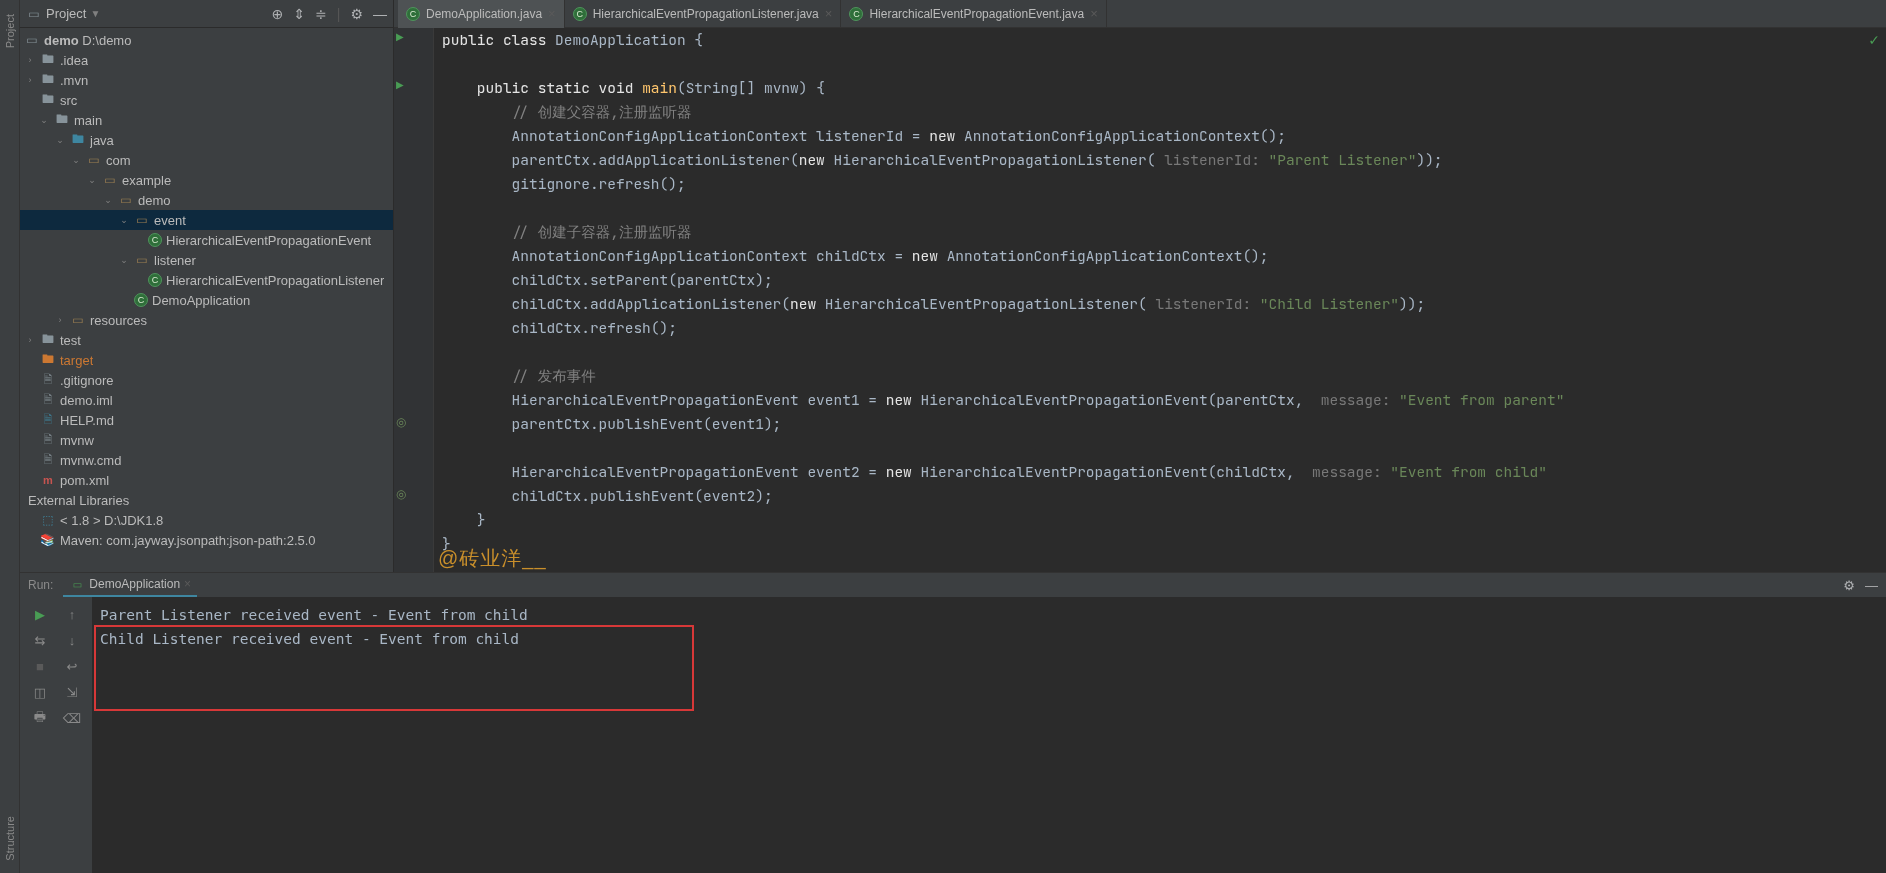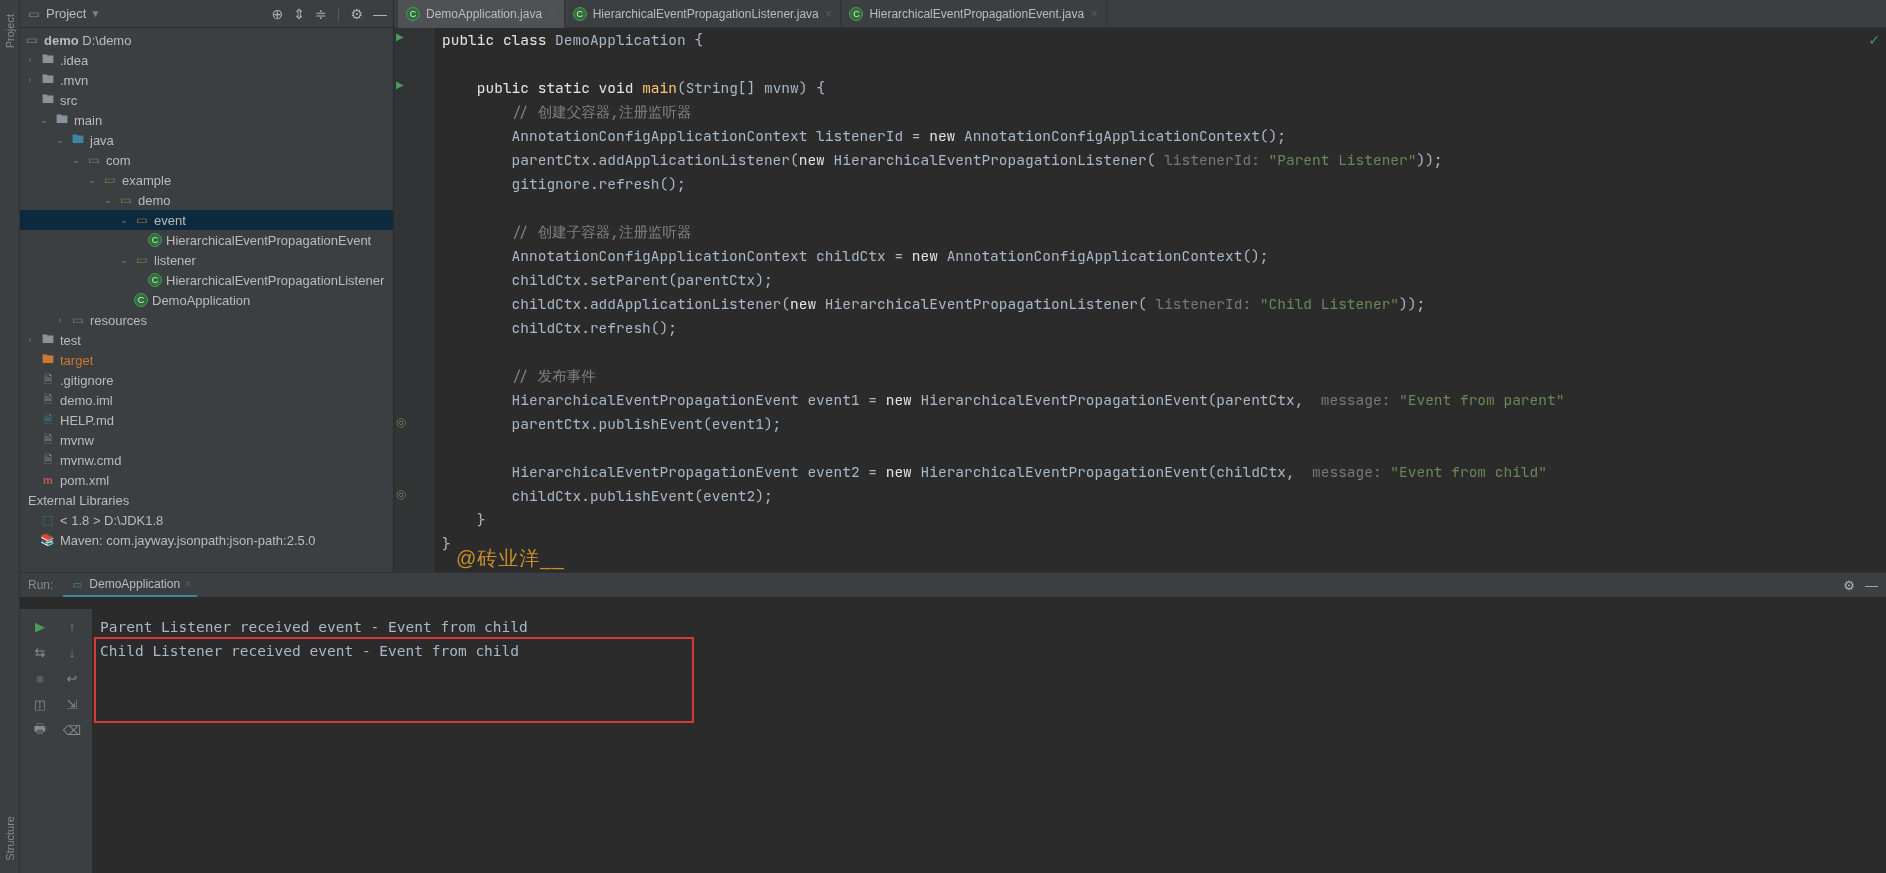--- a/index.html
+++ b/index.html
@@ -121,33 +121,32 @@
 }
 .kw { color: #e5e5e5; }
 .com { color: #808080; }
 .str { color: #6a8759; }
 .typ { color: #a9b7c6; }
 .hint { color: #787878; font-style: normal; }
 .fn { color: #ffc66d; }
 .watermark {
   position: absolute;
   bottom: 0;
-  left: 22px;
+  left: 4px;
   color: #c98f2b;
   font-size: 20px;
   font-weight: 500;
   letter-spacing: 1px;
 }
 .run-panel {
   flex: 1;
   background: #2b2b2b;
   display: flex;
   flex-direction: column;
   border-top: 1px solid #323232;
-  gap: 12px;
 }
 .run-header {
   height: 24px; background: #3c3f41;
   display: flex; align-items: center;
   padding: 0 8px; gap: 10px;
   font-size: 12px;
 }
 .run-header-label { color: #8a8a8a; }
 .run-tab { color: #bbbbbb; padding: 0 6px; border-bottom: 2px solid #3e86a0; height: 24px; display: flex; align-items: center; gap: 4px; }
 .run-tab-close { color: #5a5a5a; }

